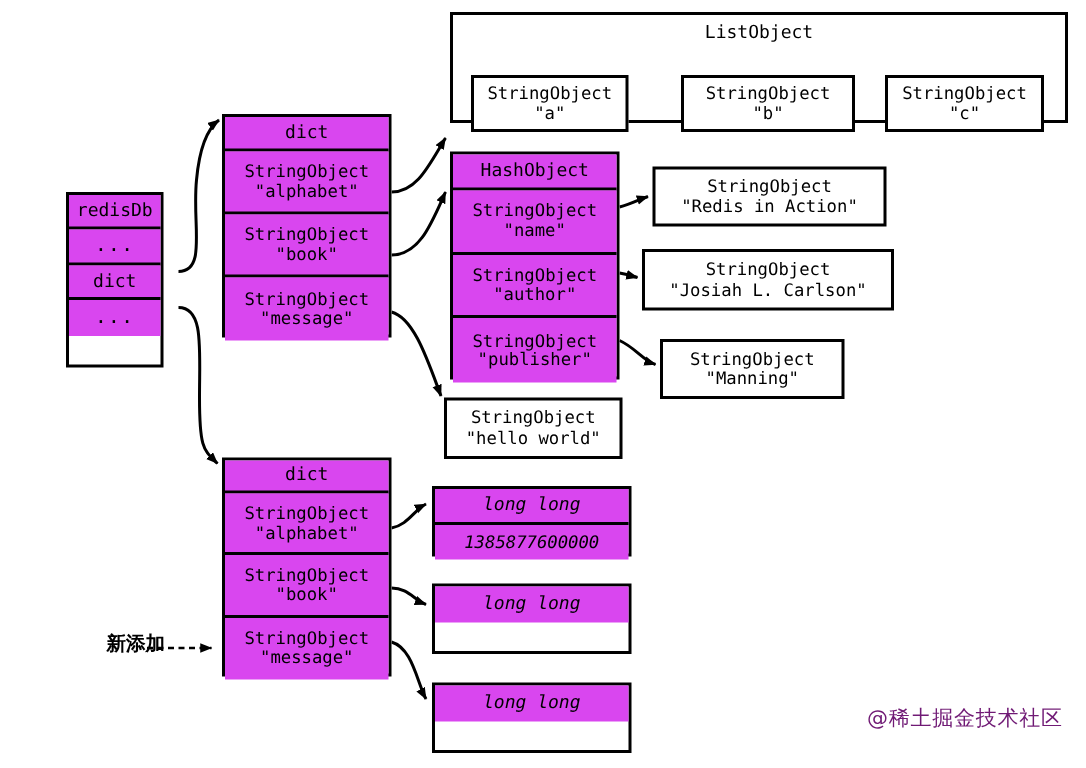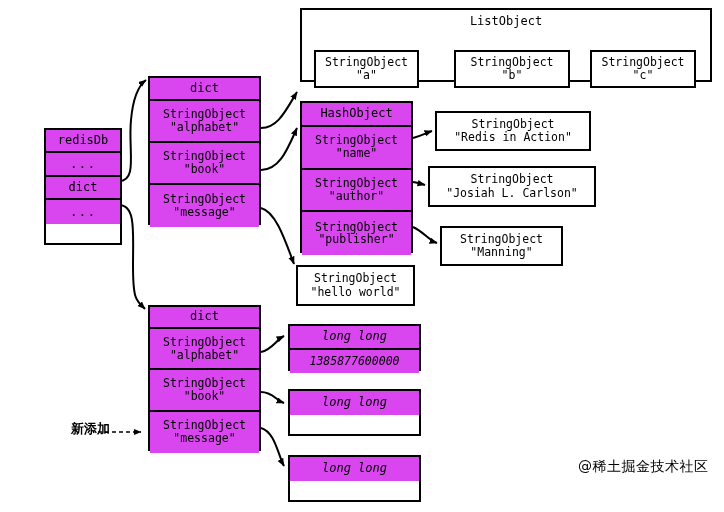--- a/index.html
+++ b/index.html
@@ -15,21 +15,21 @@
     border-bottom:2px solid #000;box-sizing:border-box;
     display:flex;flex-direction:column;align-items:center;justify-content:center;
     text-align:center;line-height:1.12;background:#d946ef;
   }
   .cell:last-child{border-bottom:none;}
   .t-hdr{font-size:12px;}
   .t-obj{font-size:11.5px;}
   .t-val{font-size:11.5px;}
   .dots{font-size:13px;letter-spacing:1px;}
   
-  #redisdb{left:44px;top:128px;width:78px;height:117px;}
+  #redisdb{left:44px;top:128px;width:65px;height:117px;}
   #redisdb .cell{height:23.4px;}
   
   #dict1{left:148px;top:76px;width:113px;height:149px;}
   #dict1 .cell.hdr{height:23px;}
   #dict1 .cell.kv{height:42px;}
   #dict2{left:148px;top:305px;width:113px;height:146px;}
   #dict2 .cell.hdr{height:22px;}
   #dict2 .cell.kv{height:41.3px;}
   
   #listobj{left:300px;top:8px;width:412px;height:74px;}
@@ -51,21 +51,21 @@
   #v-hello{left:296px;top:265px;width:119px;height:41px;}
   
   .ll{position:absolute;border:2px solid #000;background:#fff;box-sizing:border-box;font-style:italic;}
   .ll .cell{height:23.5px;}
   #ll1{left:288px;top:324px;width:133px;height:47px;}
   #ll2{left:288px;top:389px;width:133px;height:47px;}
   #ll3{left:288px;top:455px;width:133px;height:47px;}
   
   #newlabel{position:absolute;left:50px;top:420px;width:60px;font-size:13px;
     font-family:"DejaVu Sans","Liberation Sans",sans-serif;font-weight:bold;text-align:right;}
-  #watermark{position:absolute;left:578px;top:458px;font-size:14px;color:#000000;
+  #watermark{position:absolute;left:578px;top:470px;font-size:14px;color:#701a75;
     font-family:"DejaVu Sans","Liberation Sans",sans-serif;letter-spacing:0.5px;}
 </style>
 </head>
 <body>
 
 <div id="canvas">
 
   <svg class="edges" viewBox="0 0 724 512">
     <defs>
       <marker id="ah" markerWidth="9" markerHeight="9" refX="7.5" refY="3.2" orient="auto" markerUnits="userSpaceOnUse">

